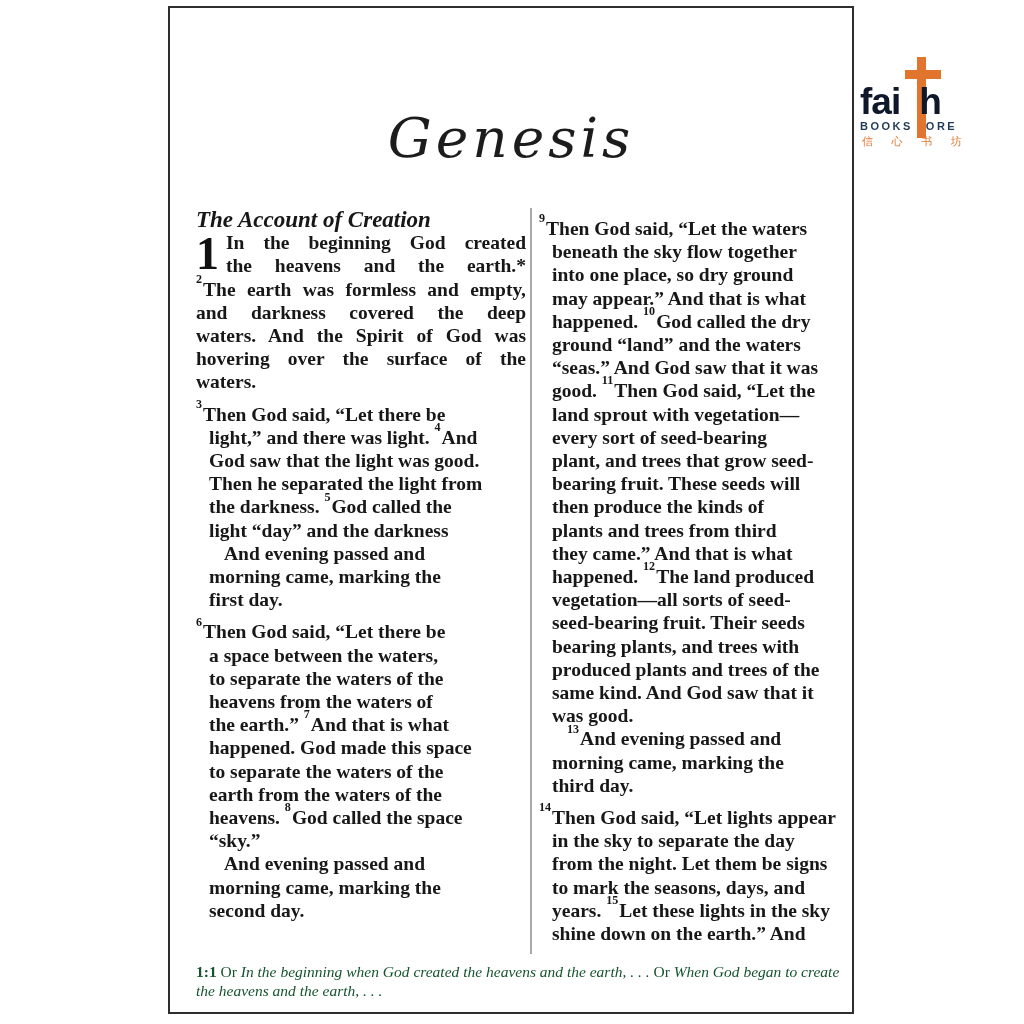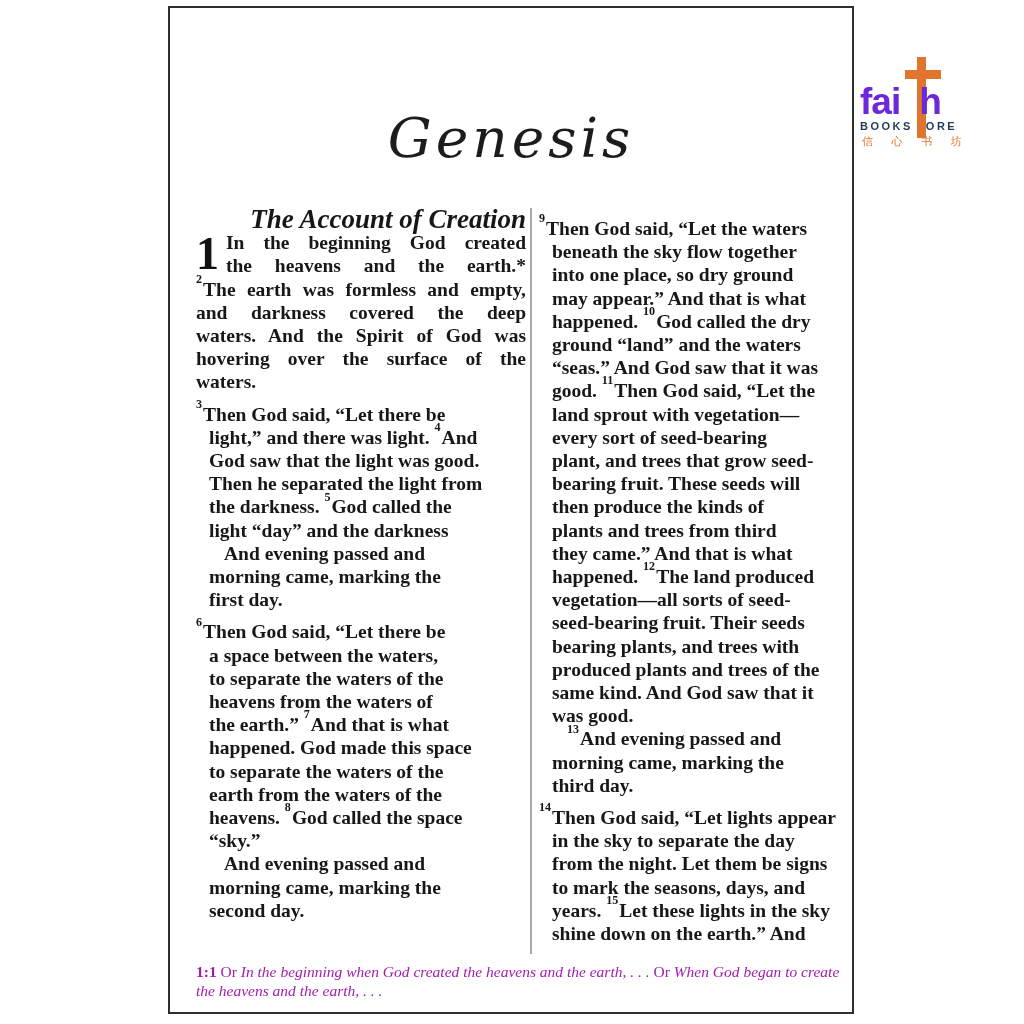--- a/index.html
+++ b/index.html
@@ -17,46 +17,46 @@
   }
   .columns{
     display:flex;align-items:stretch;margin-top:40px;
     padding:0 4px 0 26px;height:746px;box-sizing:border-box;
   }
   .col{font-size:19.5px;line-height:23.2px;font-weight:600;color:#171717;}
   .col-left{width:330px;flex:none;}
   .divider{width:2px;background:#a9a9a9;margin-left:4px;flex:none;}
   .col-right{flex:1;margin-left:7px;min-width:0;}
 
-  .section-heading{font-style:italic;font-weight:700;font-size:27px;line-height:23.2px;text-align:right;}
+  .section-heading{font-style:italic;font-weight:700;font-size:23px;line-height:23.2px;}
   .opening{overflow:visible;}
   .dropcap{
     float:left;font-size:46px;line-height:40px;font-weight:700;
     margin:3px 7px 0 0;color:#111;
   }
   .jline{text-align:justify;text-align-last:justify;}
   .jline.last{text-align-last:left;}
   .block{margin-top:9px;}
   .pline{text-align:left;}
   .i1{padding-left:13px;}
   .i2{padding-left:28px;}
   sup{font-size:0.62em;line-height:0;position:relative;top:-0.45em;margin-right:1px;}
 
   .footnote{
-    margin:9px 6px 0 26px;font-size:15.5px;line-height:18.5px;color:#a21caf;
+    margin:9px 6px 0 26px;font-size:15.5px;line-height:18.5px;color:#14532d;
   }
   .footnote b{font-weight:700;font-style:normal;}
   .footnote i{font-style:italic;}
 
   
   .logo{position:absolute;left:858px;top:52px;width:140px;height:95px;}
   .logo-word{
     position:absolute;left:2px;top:33px;display:flex;align-items:center;
     font-family:"Liberation Sans", sans-serif;font-weight:bold;
-    font-size:37px;line-height:34px;letter-spacing:-1px;color:#6d28d9;
+    font-size:37px;line-height:34px;letter-spacing:-1px;color:#0f172a;
   }
   .logo-gap{width:19px;flex:none;}
   .cross-stem{position:absolute;left:59px;top:5px;width:9px;height:81px;background:#e2752d;}
   .cross-arm{position:absolute;left:47px;top:18px;width:36px;height:9px;background:#e2752d;}
   .logo-bookstore{
     position:absolute;left:2px;top:68px;width:110px;display:flex;align-items:center;
     font-family:"Liberation Sans", sans-serif;font-weight:bold;
     font-size:11px;letter-spacing:2.5px;color:#1f3b57;
   }
   .bookstore-gap{width:13px;flex:none;}

